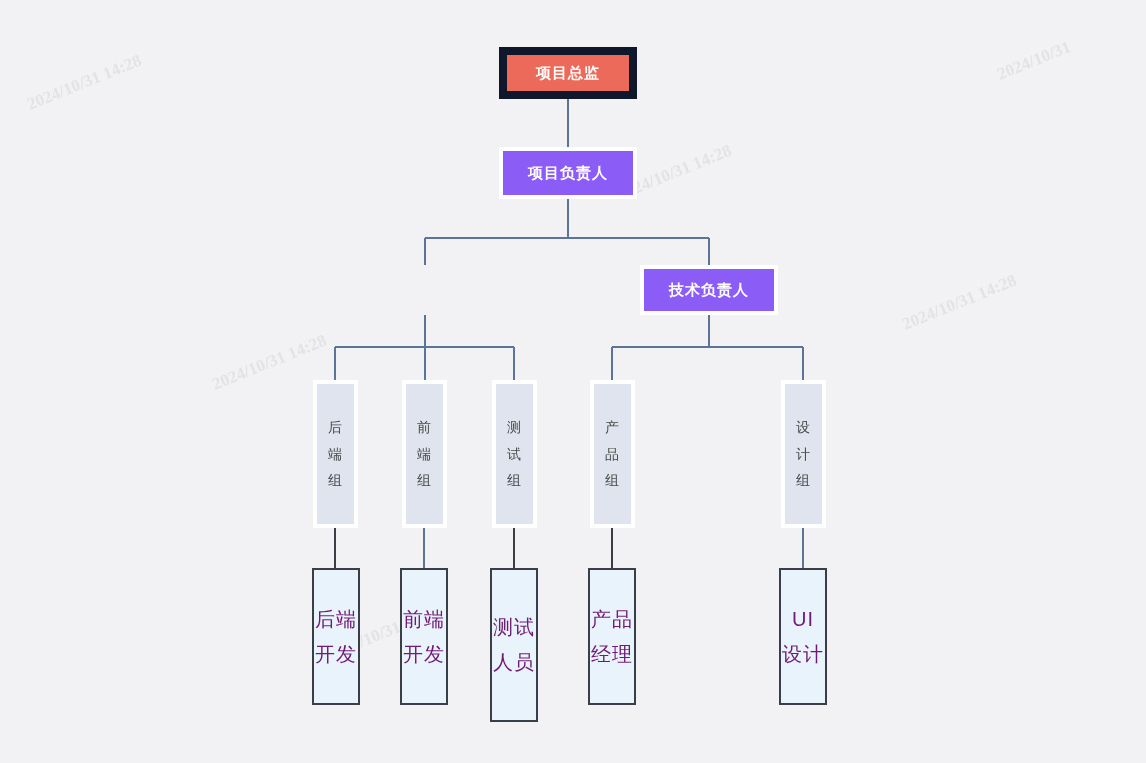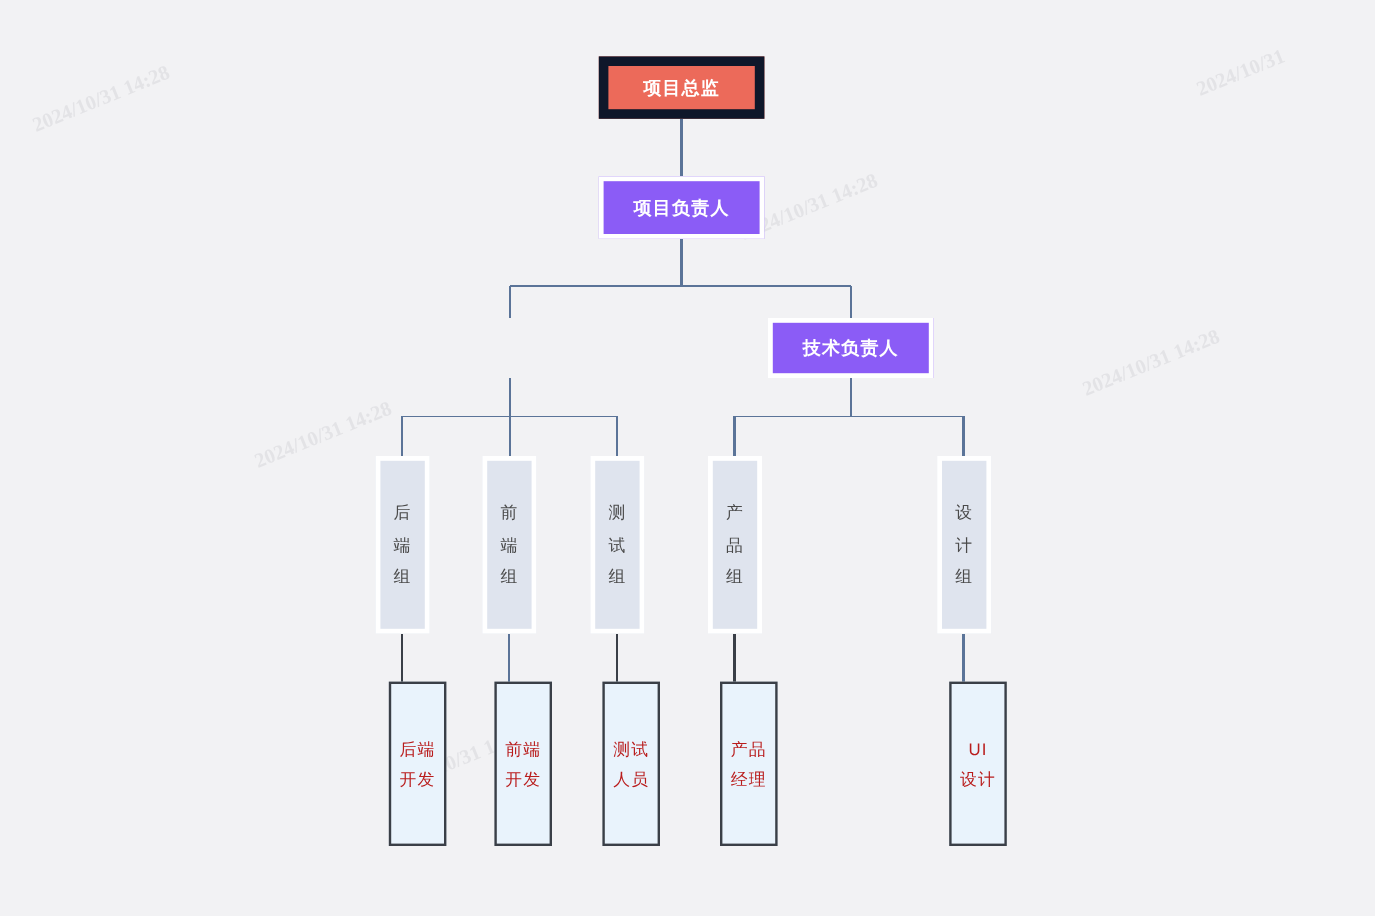--- a/index.html
+++ b/index.html
@@ -69,25 +69,24 @@
   }
   .n-group .stack {
     display: flex;
     flex-direction: column;
     align-items: center;
   }
   
   .n-leaf {
     background: #e9f3fc;
     border: 2px solid #3a3f47;
-    color: #b91c1c;
-    font-size: 14px;
+    color: #701a75;
+    font-size: 20px;
     line-height: 1.75;
     letter-spacing: 1px;
-    margin-left: 12px;
   }
   .n-leaf .stack {
     display: flex;
     flex-direction: column;
     align-items: center;
   }
 </style>
 </head>
 <body>
 
@@ -179,21 +178,21 @@
         <span>后端</span>
         <span>开发</span>
       </div>
     </div>
     <div class="node n-leaf" style="left: 400px; top: 568px; width: 48px; height: 137px; justify-content: center;">
       <div class="stack">
         <span>前端</span>
         <span>开发</span>
       </div>
     </div>
-    <div class="node n-leaf" style="left: 490px; top: 568px; width: 48px; height: 137px;">
+    <div class="node n-leaf" style="left: 490px; top: 568px; width: 48px; height: 154px;">
       <div class="stack">
         <span>测试</span>
         <span>人员</span>
       </div>
     </div>
     <div class="node n-leaf" style="left: 779px; top: 568px; width: 48px; height: 137px;">
       <div class="stack">
         <span>UI</span>
         <span>设计</span>
       </div>

